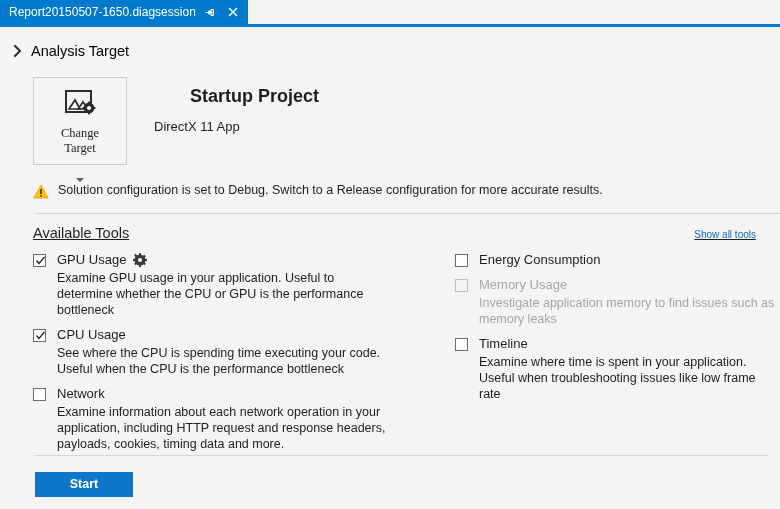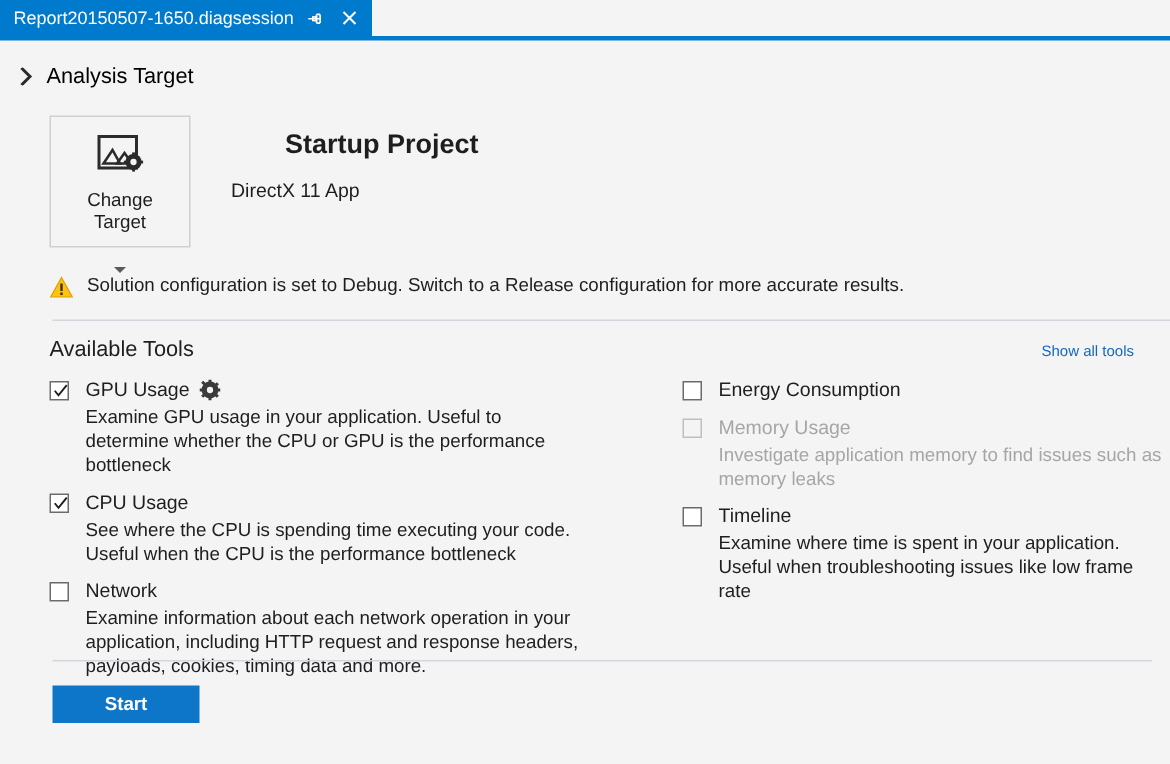--- a/index.html
+++ b/index.html
@@ -99,20 +99,21 @@
     padding-top: 10px;
     box-sizing: border-box;
   }
   .ct-icon { width: 34px; height: 32px; }
   .ct-label {
     font-size: 12.5px;
     line-height: 15px;
     text-align: center;
     margin-top: 6px;
     color: #1e1e1e;
+    font-family: Liberation Serif, serif;
   }
   .ct-label-row2 {
     display: flex;
     align-items: center;
     justify-content: center;
     gap: 22px;
     flex-direction: column;
   }
   .caret {
     width: 0; height: 0;
@@ -156,20 +157,21 @@
   }
   .divider.top { margin-top: 14px; }
   .divider.bottom { margin-top: 0; margin-right: 12px; }
 
   
   .tools-head {
     display: flex;
     align-items: baseline;
     justify-content: space-between;
     margin: 11px 24px 0 33px;
+    text-decoration: underline;
   }
   .tools-title { font-size: 14.5px; color: #1e1e1e; }
   .show-all {
     font-size: 10px;
     color: #1269bf;
     text-decoration: none;
   }
 
   .tools-grid {
     display: grid;
@@ -214,21 +216,21 @@
     margin-top: 2px;
     max-width: 330px;
   }
   .tool-desc.disabled { color: #a6a6a6; }
   .tool-col-right .tool-desc { max-width: 320px; }
 
   
   .footer {
     position: absolute;
     left: 0; right: 0;
-    bottom: 16px;
+    bottom: 1px;
     height: 53px;
   }
   .start-btn {
     margin: 16px 0 0 35px;
     width: 98px;
     height: 25px;
     background: #0e76c8;
     color: #ffffff;
     border: none;
     font-family: "Liberation Sans", sans-serif;

